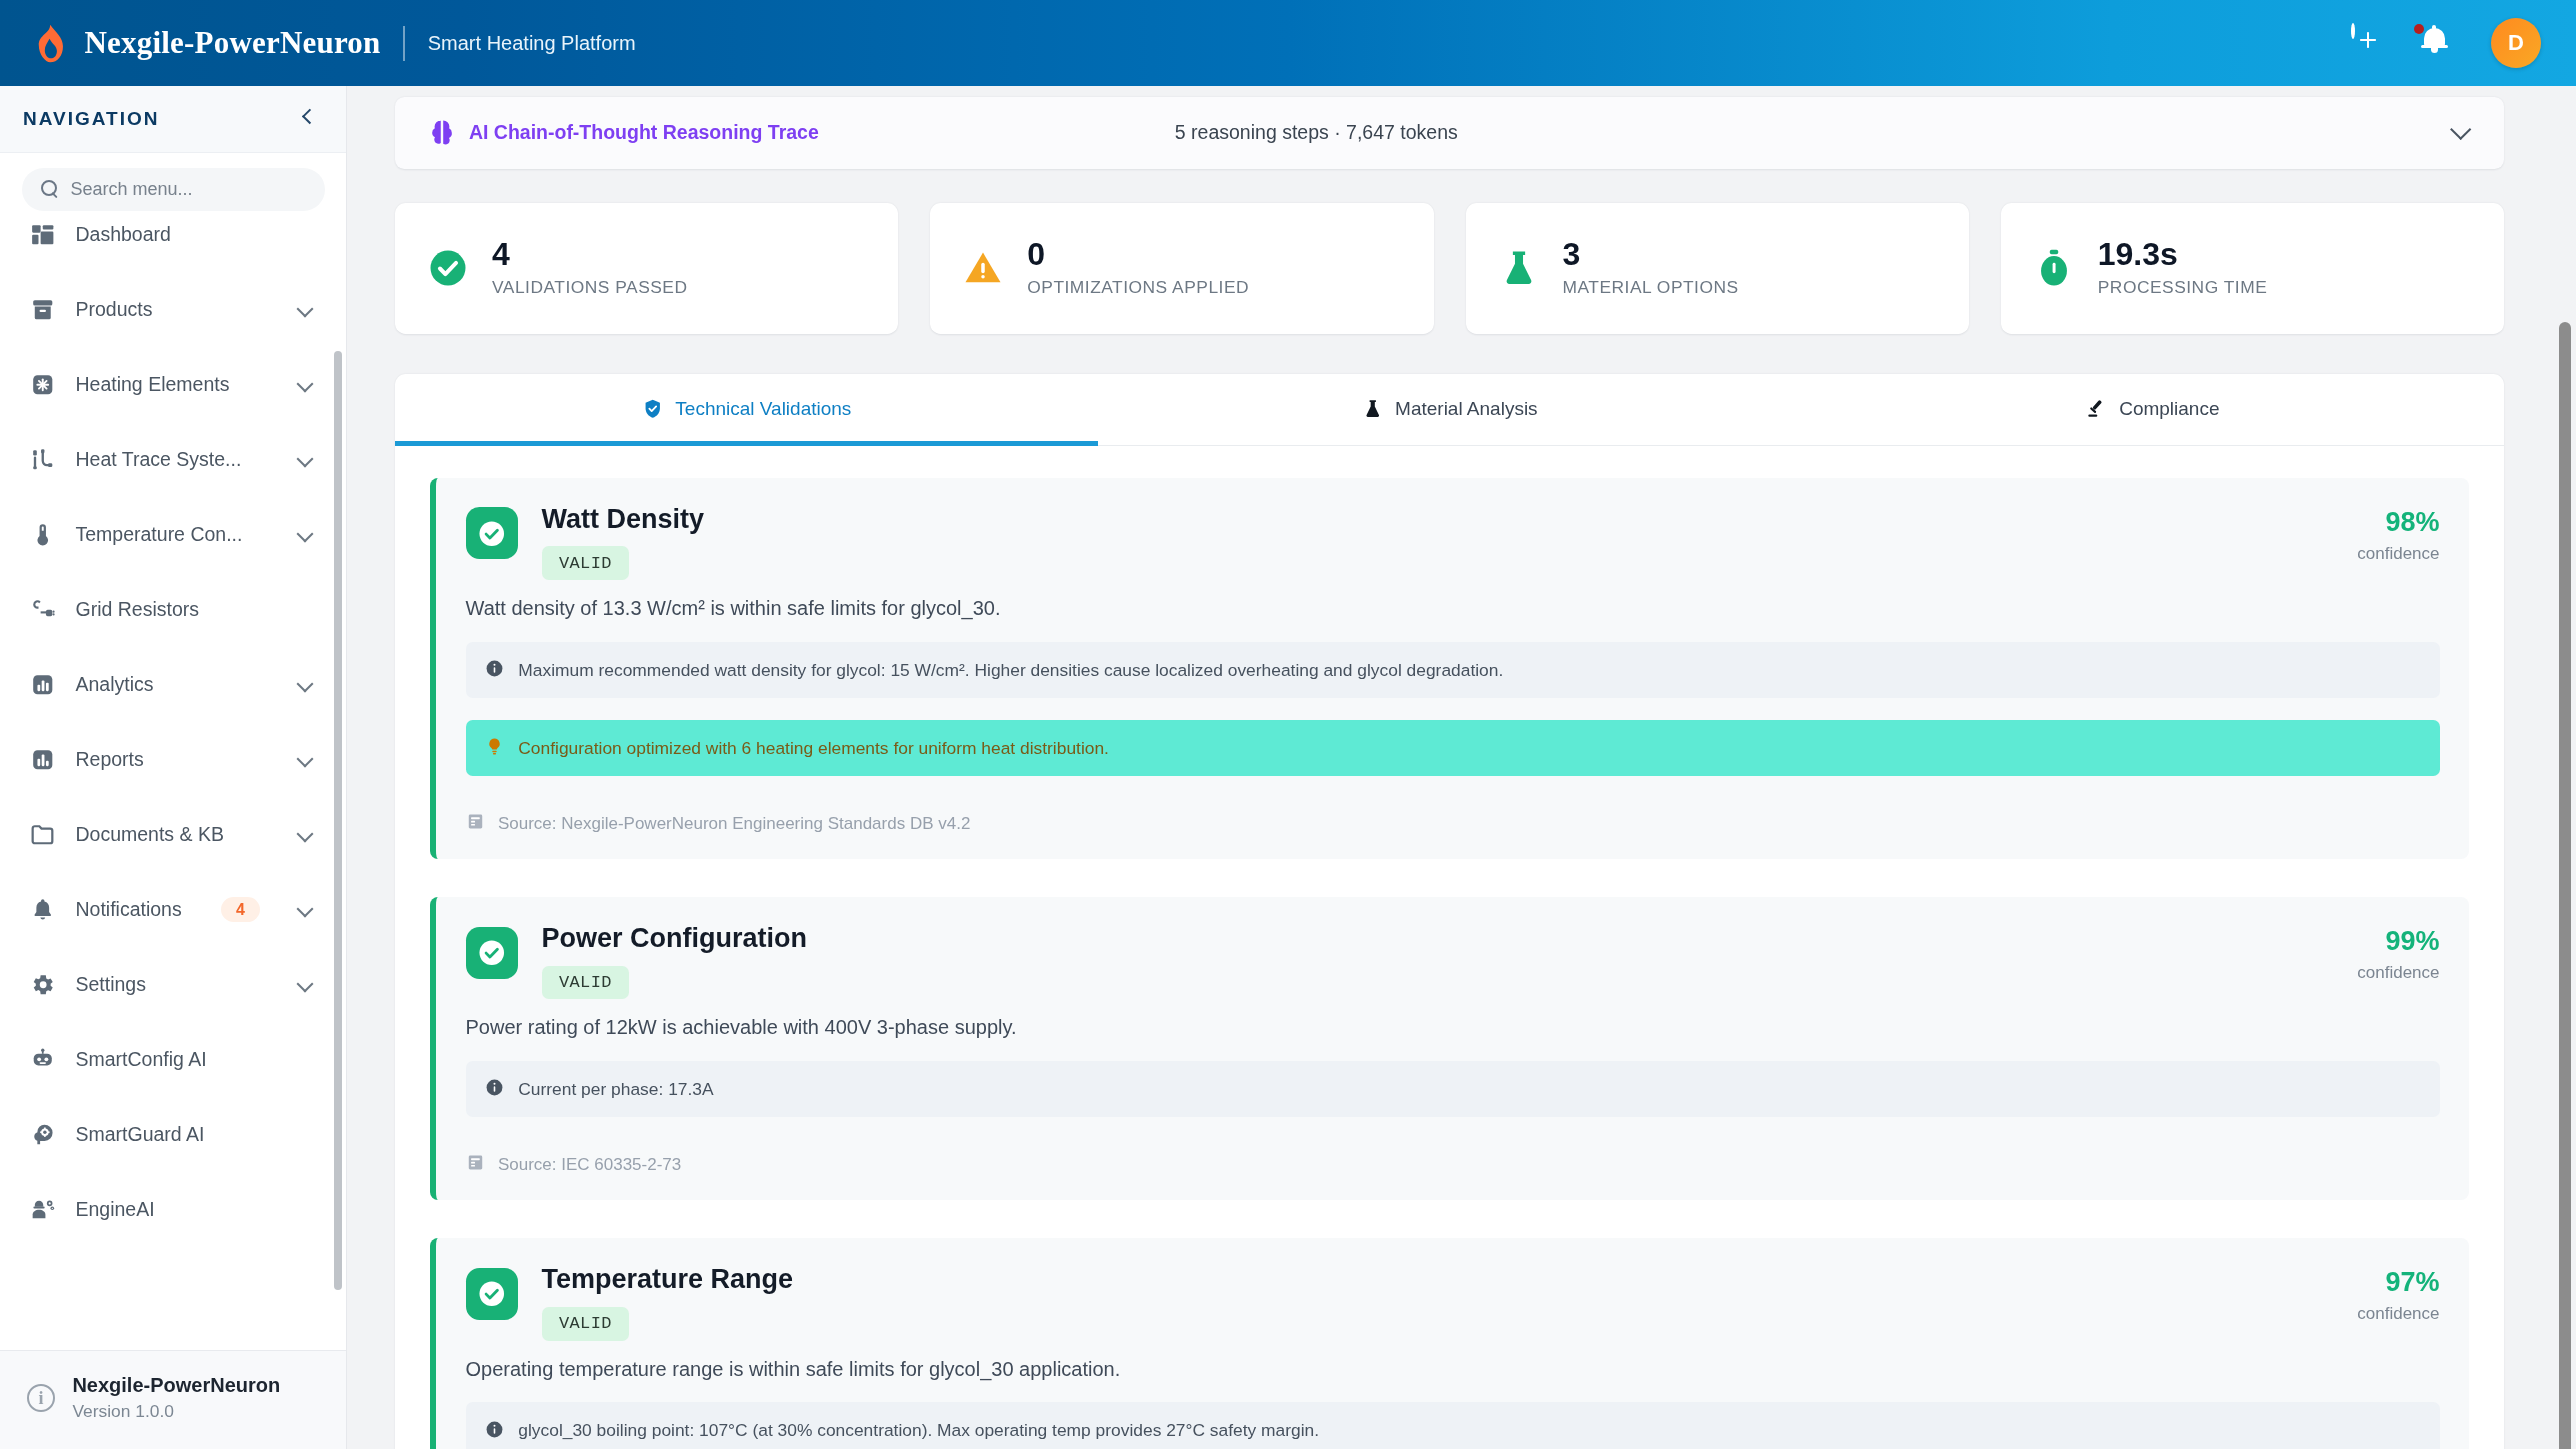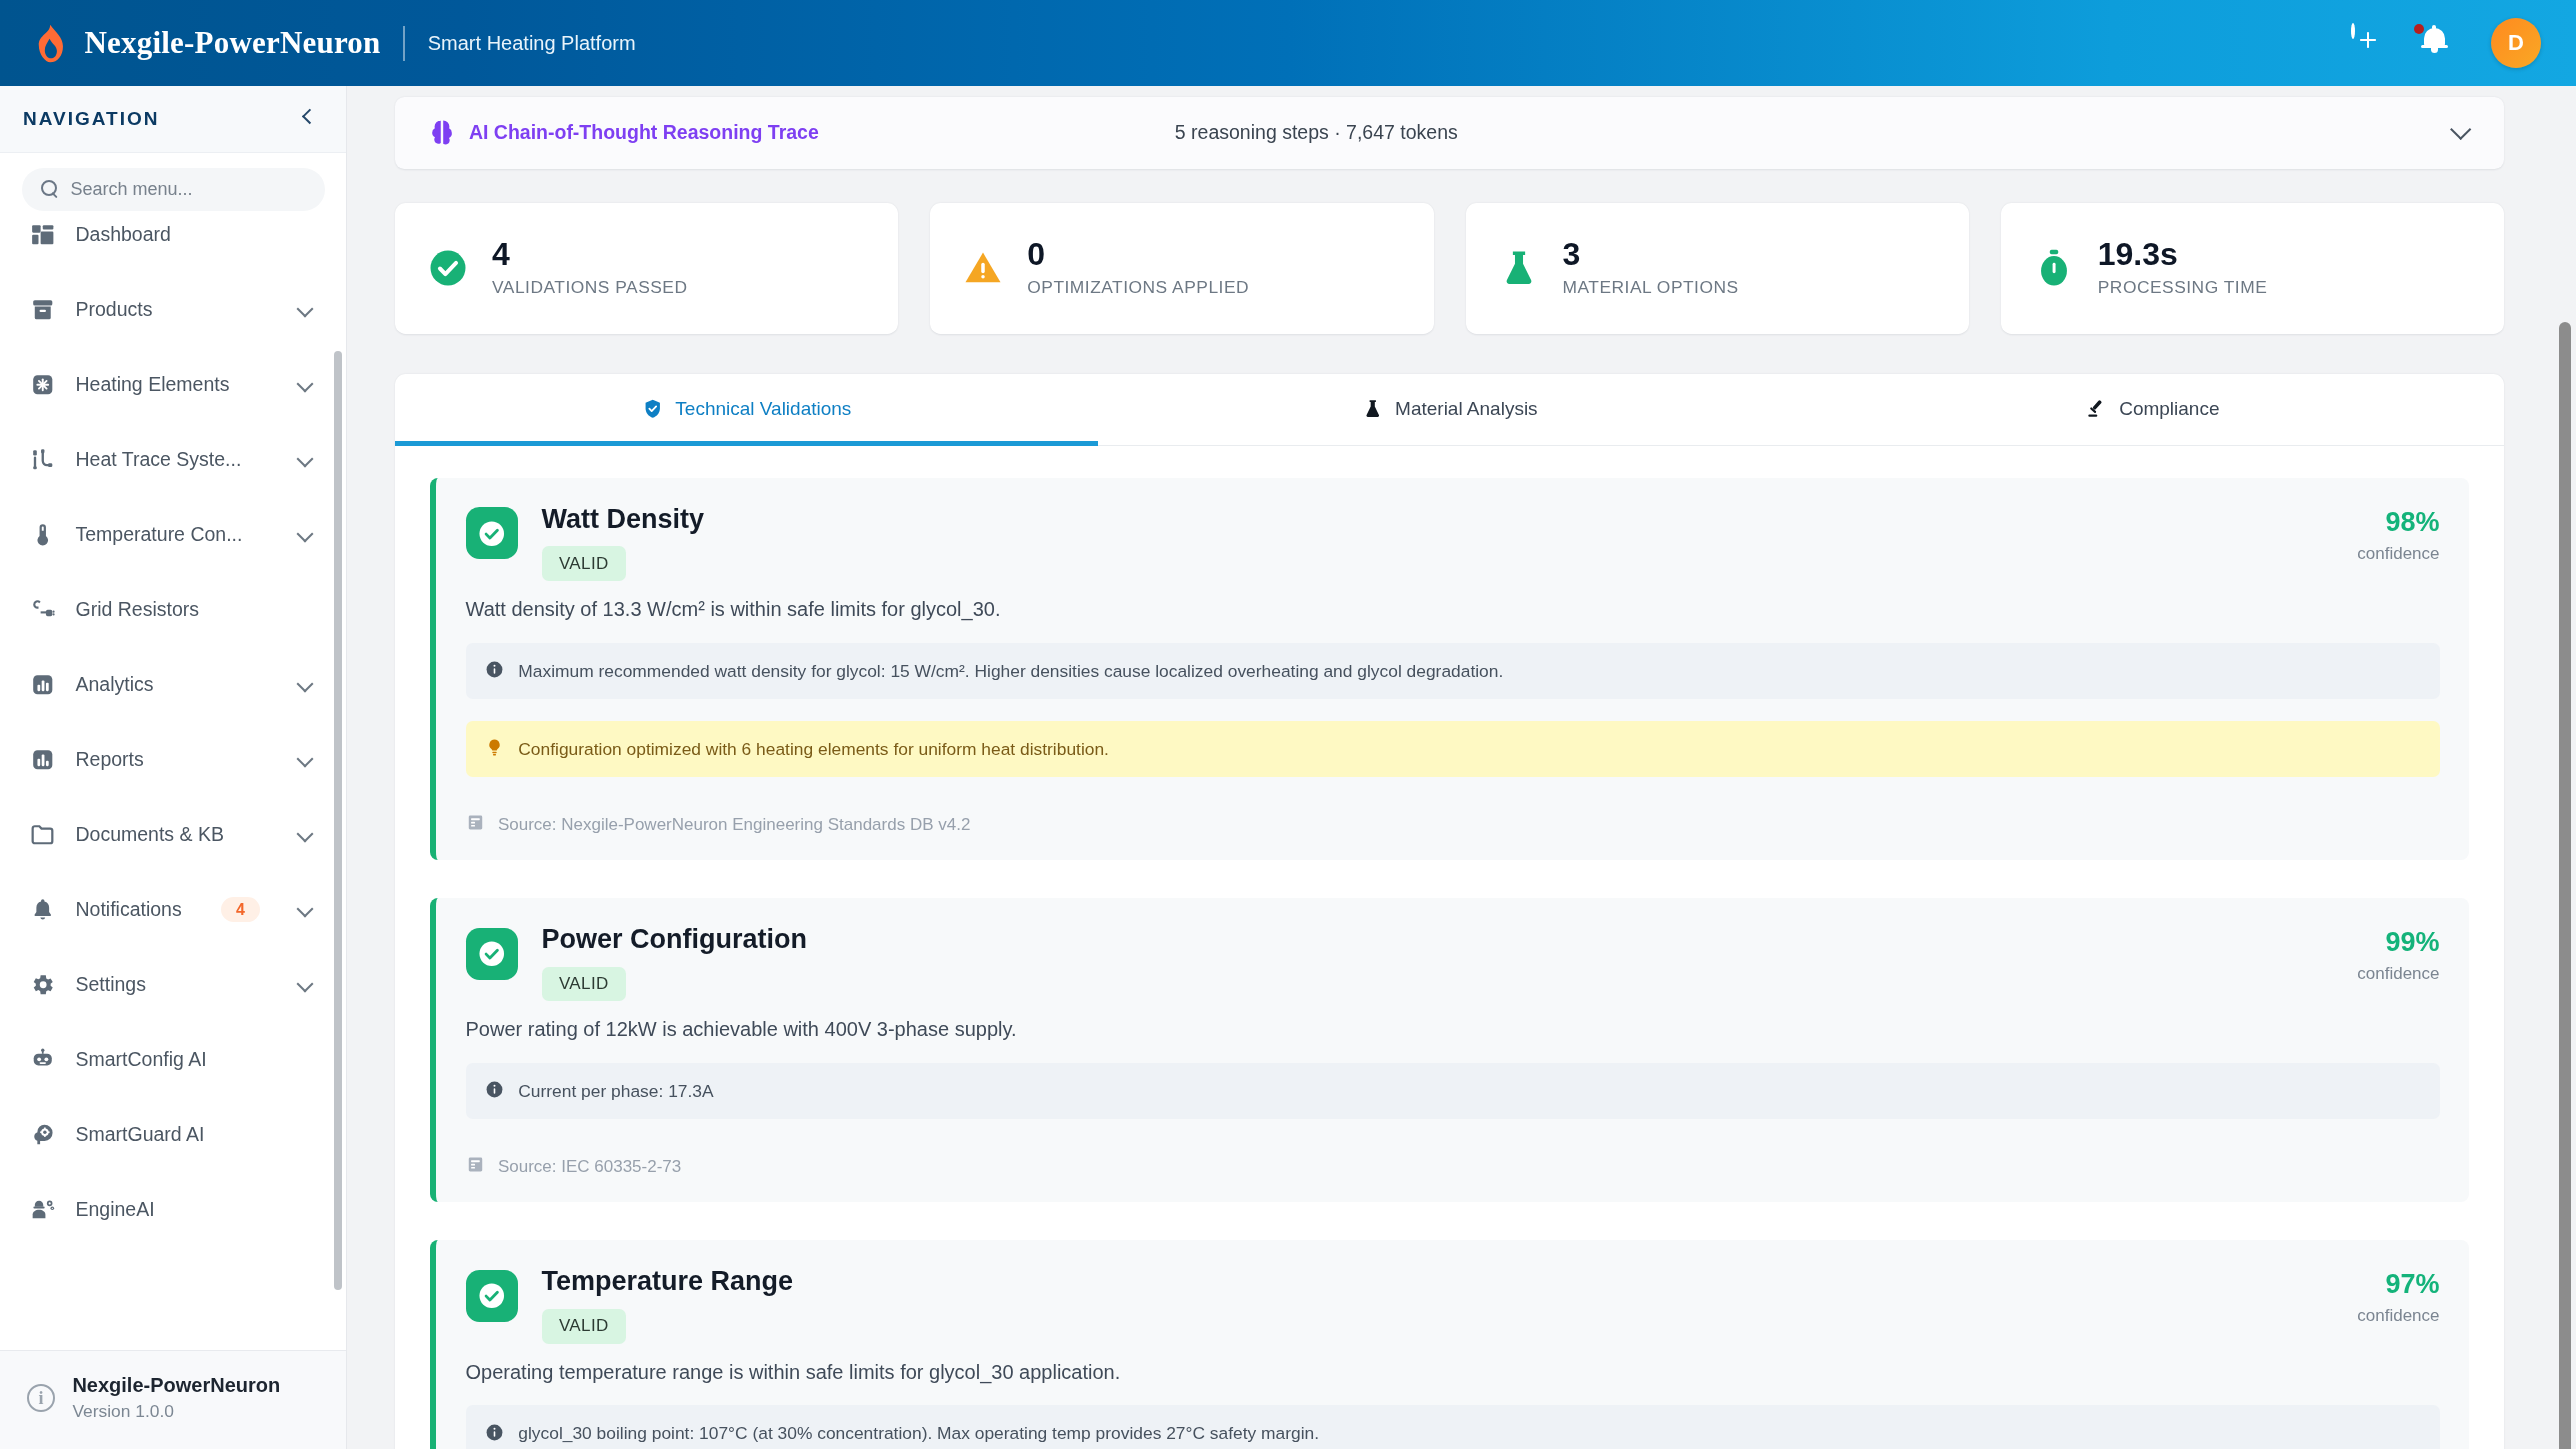--- a/index.html
+++ b/index.html
@@ -192,32 +192,32 @@
   .vcard-head { display: flex; align-items: flex-start; }
   .vc-badge-ico {
     width: 52px; height: 52px; border-radius: 13.4px; background: #18b176;
     flex: 0 0 52px; display: flex; align-items: center; justify-content: center;
     margin-right: 24px; margin-top: 2.7px;
   }
   .vc-badge-ico svg { width: 29.5px; height: 29.5px; fill: #fff; }
   .vc-title { font-size: 27px; font-weight: 700; color: #141c28; line-height: 1.05; }
   .vc-pill {
     display: inline-block; margin-top: 13.4px; background: #d8f5e2; color: #2d3b33;
-    font-size: 17px; letter-spacing: 0.4px; padding: 7.4px 17.4px; border-radius: 6.7px;
+    font-size: 17px; letter-spacing: 0.4px; padding: 7.4px 17.4px; border-radius: 6.7px; font-family: Liberation Mono, monospace;
   }
   .vc-conf { margin-left: auto; text-align: right; padding-top: 4px; }
   .vc-conf-val { font-size: 27px; font-weight: 700; color: #14b37a; line-height: 1; }
   .vc-conf-lbl { font-size: 17px; color: #7b8591; margin-top: 8px; }
   .vc-msg { font-size: 20px; color: #3f4a58; margin-top: 17px; }
   .note {
     display: flex; align-items: flex-start; gap: 14.8px; border-radius: 6.7px;
     padding: 16px 19px; margin-top: 21.5px; font-size: 17.4px; line-height: 1.4;
   }
   .note.info { background: #eef2f6; color: #46515e; }
-  .note.tip { background: #fef9c3; color: #7a5b17; }
+  .note.tip { background: #5eead4; color: #7a5b17; }
   .note-ico { width: 19px; height: 19px; flex: 0 0 19px; margin-top: 1.3px; }
   .note-ico svg { width: 19px; height: 19px; }
   .src { display: flex; align-items: center; gap: 13.4px; margin-top: 36px; font-size: 17px; color: #97a0ac; }
   .src svg { width: 19px; height: 19px; fill: #aab2bd; flex: 0 0 19px; }
 
   .page-scroll {
     position: absolute; right: 5.4px; top: 236px; width: 11.4px; height: 1181px;
     background: #8c8c8c; border-radius: 6.7px; z-index: 40;
   }
 </style>

